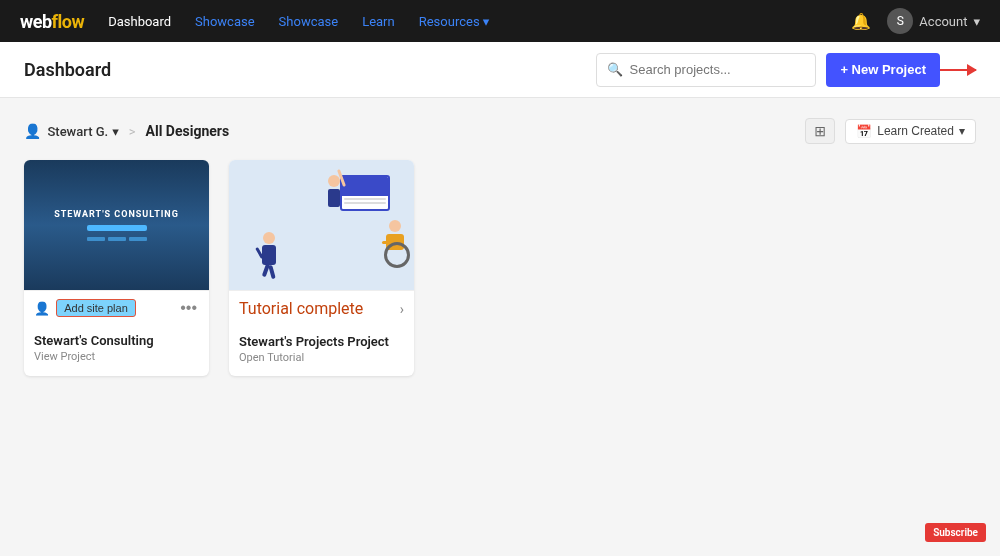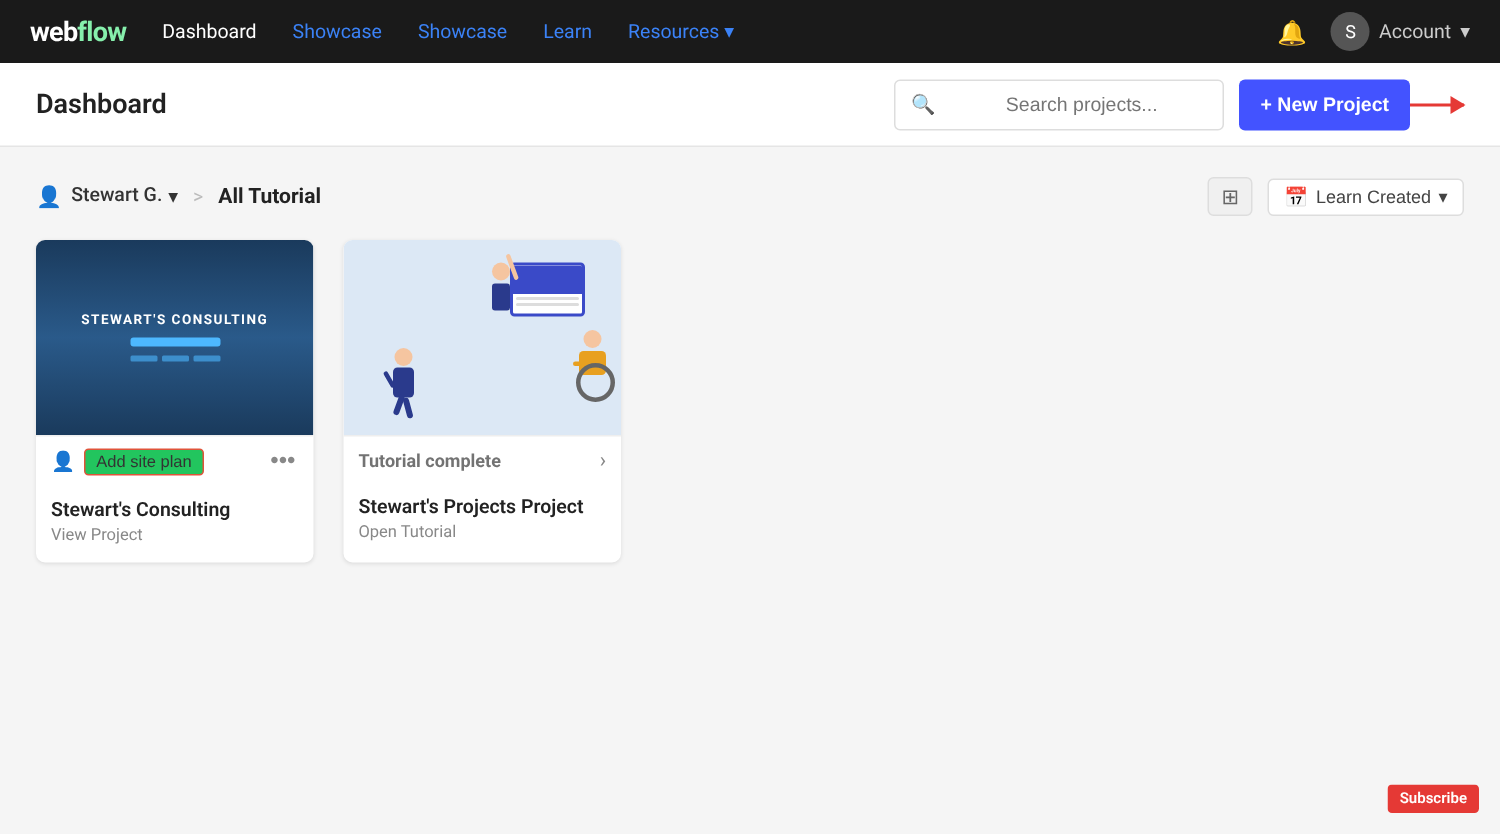--- a/index.html
+++ b/index.html
@@ -13,21 +13,21 @@
       align-items: center;
       padding: 0 20px;
       gap: 24px;
     }
     .navbar-brand {
       color: #fff;
       font-weight: 700;
       font-size: 18px;
       letter-spacing: -0.5px;
     }
-    .navbar-brand span { color: #86efac; }
+    .navbar-brand span { color: #eab308; }
     .nav-link {
       color: #3b82f6;
       font-size: 13px;
       text-decoration: none;
       cursor: pointer;
     }
     .nav-link.active { color: #fff; }
     .nav-right {
       margin-left: auto;
       display: flex;
@@ -90,21 +90,20 @@
       width: 220px;
       gap: 6px;
     }
     .search-box input {
       border: none;
       outline: none;
       font-size: 13px;
       color: #333;
       width: 100%;
       background: transparent;
-      margin-left: 41px;
     }
     .search-icon-inline { color: #999; font-size: 13px; }
     .btn-new-project {
       background: #4353ff;
       color: #fff;
       border: none;
       border-radius: 4px;
       padding: 0 14px;
       height: 34px;
       font-size: 13px;
@@ -128,20 +127,21 @@
     .filter-left {
       display: flex;
       align-items: center;
       gap: 6px;
       font-size: 13px;
       color: #555;
     }
     .filter-left .user-icon { color: #888; font-size: 14px; }
     .filter-owner {
       display: flex;
+      align-items: center;
       gap: 4px;
       cursor: pointer;
       color: #333;
       font-weight: 500;
     }
     .filter-separator { color: #bbb; margin: 0 4px; }
     .all-projects {
       font-size: 14px;
       font-weight: 700;
       color: #222;
@@ -302,21 +302,21 @@
       justify-content: space-between;
       border-top: 1px solid #eee;
     }
     .project-footer-left {
       display: flex;
       align-items: center;
       gap: 6px;
     }
     .site-plan-icon { color: #888; font-size: 13px; }
     .add-site-plan-btn {
-      background: #22c55e;
+      background: #7dd3fc;
       border: 1.5px solid #e0533a;
       border-radius: 3px;
       padding: 2px 7px;
       font-size: 11px;
       color: #333;
       cursor: pointer;
       font-weight: 500;
     }
     .more-btn {
       background: none;
@@ -327,23 +327,22 @@
       padding: 0 2px;
     }
     .tutorial-footer {
       padding: 8px 10px;
       display: flex;
       align-items: center;
       justify-content: space-between;
       border-top: 1px solid #eee;
     }
     .tutorial-status {
-      font-size: 12px;
-      color: #737373;
-      font-weight: bold;
+      font-size: 16px;
+      color: #c2410c;
     }
     .tutorial-chevron {
       color: #888;
       font-size: 14px;
     }
 
     .project-info {
       padding: 8px 10px 12px;
     }
     .project-name {
@@ -438,21 +437,21 @@
 <div class="content">
 
   <div class="filter-bar">
     <div class="filter-left">
       <span class="user-icon">👤</span>
       <div class="filter-owner">
         <span>Stewart G.</span>
         <span>▾</span>
       </div>
       <span class="filter-separator">&gt;</span>
-      <span class="all-projects">All Tutorial</span>
+      <span class="all-projects">All Designers</span>
     </div>
     <div class="filter-right">
       <button class="view-btn">⊞</button>
       <button class="sort-btn">
         <span class="cal-icon">📅</span>
         <span>Learn Created</span>
         <span>▾</span>
       </button>
     </div>
   </div>

